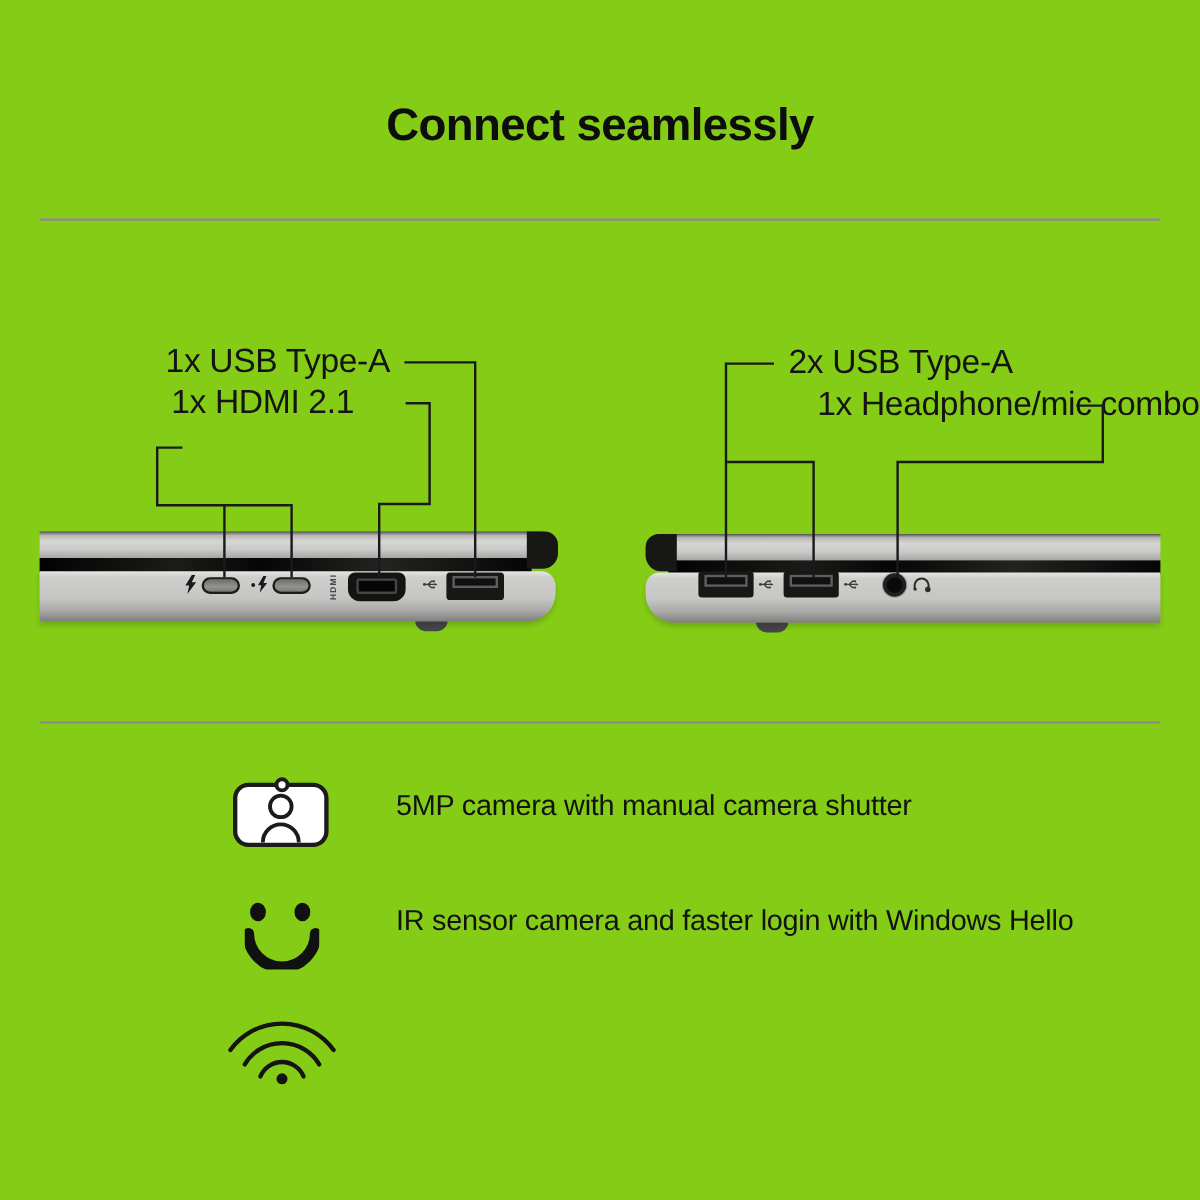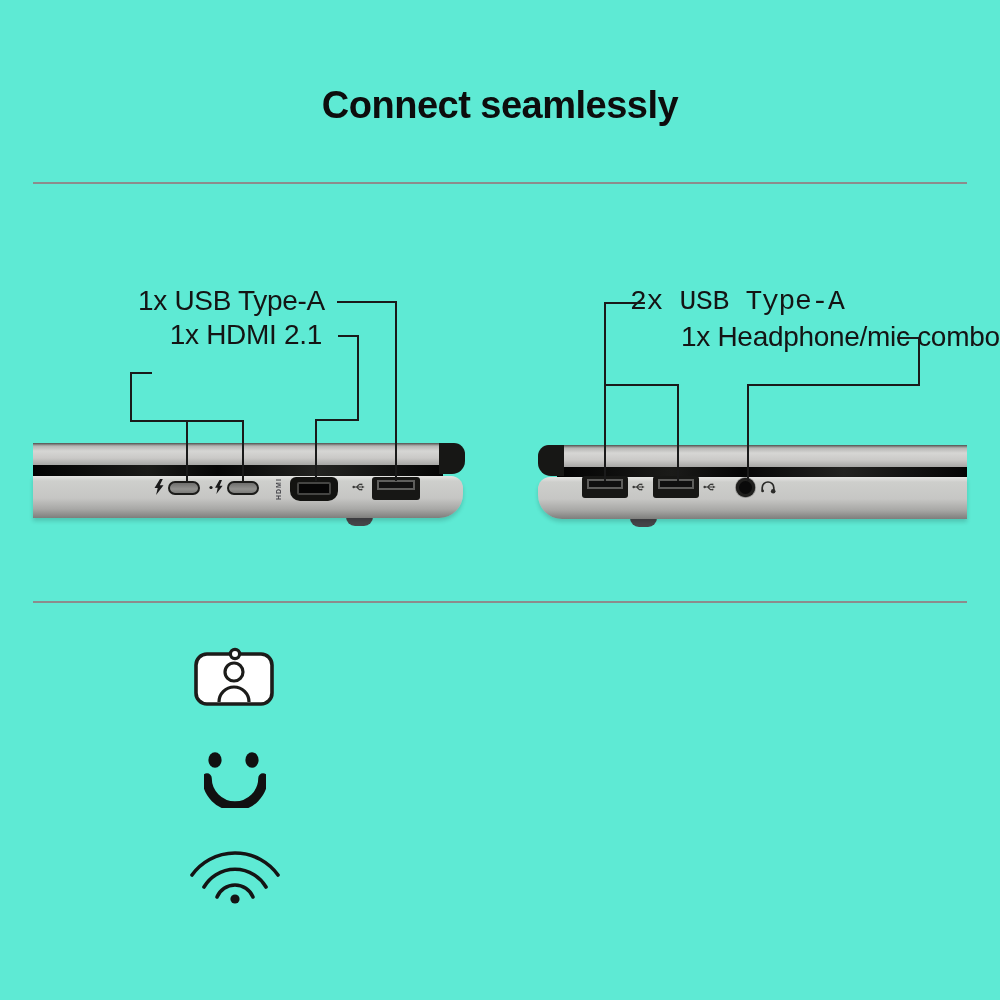--- a/index.html
+++ b/index.html
@@ -1,38 +1,38 @@
 <!DOCTYPE html>
 <html><head>
 <meta charset="utf-8">
 <style>
   html,body { margin:0; padding:0; background:#ffffff; }
   .canvas {
-    position:relative; width:1000px; height:1000px; background:#5eead4;
+    position:relative; width:1000px; height:1000px; background:#84cc16;
     font-family:"Liberation Sans", sans-serif; color:#141414; overflow:hidden;
   }
   .page-title {
     position:absolute; top:84px; left:0; right:0; margin:0;
     text-align:center; font-size:38px; line-height:42px; font-weight:bold;
     letter-spacing:-0.5px; color:#0d0d0d;
   }
   .divider { position:absolute; left:33px; width:934px; height:2px; background:#8c8c8c; }
   .divider.d1 { top:182px; }
   .divider.d2 { top:601px; }
 
   .lines-layer { position:absolute; left:0; top:0; width:1000px; height:1000px; pointer-events:none; z-index:5; }
 
   .callout {
     position:absolute; font-size:28px; line-height:24px; letter-spacing:-0.3px;
     color:#141414; white-space:nowrap; z-index:4;
   }
   .cl-usb-a-left  { right:675px; top:289px; }
-  .cl-hdmi        { right:678px; top:323px; }
+  .cl-hdmi        { right:705px; top:323px; }
   .cl-tb          { right:672px; top:360px; text-align:right; line-height:23.5px; }
-  .cl-usb-a-right { left:630px;  top:290px;font-family:Liberation Mono, monospace; }
+  .cl-usb-a-right { left:657px;  top:290px; }
   .cl-headphone   { left:657px;  top:325px;margin-left:24px; }
 
   .laptop { position:absolute; z-index:2; }
   .laptop-left  { left:33px;  top:443px; width:430px; height:84px; }
   .laptop-right { left:538px; top:445px; width:429px; height:84px; }
 
   .lid {
     position:absolute; top:0; height:23px;
     background:linear-gradient(180deg,#50504e 0px,#b5b5b3 3px,#d6d6d4 8px,#cac9c7 15px,#a2a2a0 23px);
   }
@@ -192,26 +192,28 @@
       <path d="M897 338 H919 V385 H748 V481"></path>
     </g>
   </svg>
 
   <svg class="feature-icon" style="left:193px;top:645px" width="82" height="62" viewBox="0 0 82 62">
     <rect x="3" y="9" width="76" height="50" rx="11" stroke="#1c1c1a" stroke-width="3.6" fill="#ffffff"></rect>
     <circle cx="42" cy="9" r="4.6" stroke="#1c1c1a" stroke-width="3.2" fill="#ffffff"></circle>
     <circle cx="41" cy="27" r="9" stroke="#1c1c1a" stroke-width="3.2" fill="none"></circle>
     <path d="M26 57 A15 15 0 0 1 56 57" stroke="#1c1c1a" stroke-width="3.2" fill="none"></path>
   </svg>
+  <div class="feature-text ft1">5MP camera with manual camera shutter</div>
 
   <svg class="feature-icon" style="left:204px;top:748px" width="62" height="60" viewBox="0 0 62 60">
     <ellipse cx="11" cy="12" rx="6.6" ry="7.8" fill="#111111"></ellipse>
     <ellipse cx="48" cy="12" rx="6.6" ry="7.8" fill="#111111"></ellipse>
     <path d="M3 30 A28 28 0 0 0 59 30" stroke="#111111" stroke-width="9.5" stroke-linecap="round" fill="none"></path>
   </svg>
+  <div class="feature-text ft2">IR sensor camera and faster login with Windows Hello</div>
 
   <svg class="feature-icon" style="left:188px;top:847px" width="94" height="57" viewBox="0 0 94 57">
     <path d="M4 28 A53 53 0 0 1 90 28" stroke="#141414" stroke-width="3.6" stroke-linecap="round" fill="none"></path>
     <path d="M16 40 A36 36 0 0 1 78 40" stroke="#141414" stroke-width="3.6" stroke-linecap="round" fill="none"></path>
     <path d="M29 50 A19.5 19.5 0 0 1 65 50" stroke="#141414" stroke-width="3.6" stroke-linecap="round" fill="none"></path>
     <circle cx="47" cy="52" r="4.6" fill="#141414"></circle>
   </svg>
 
 </div>
 

